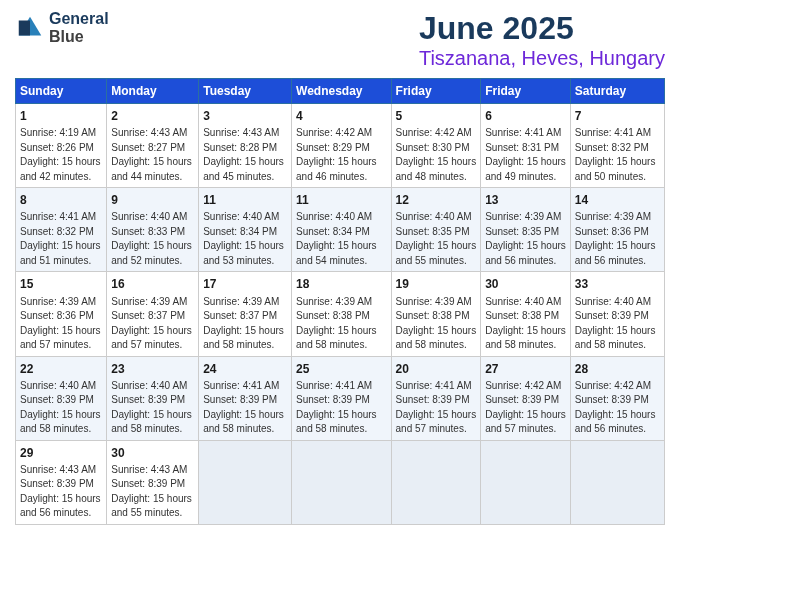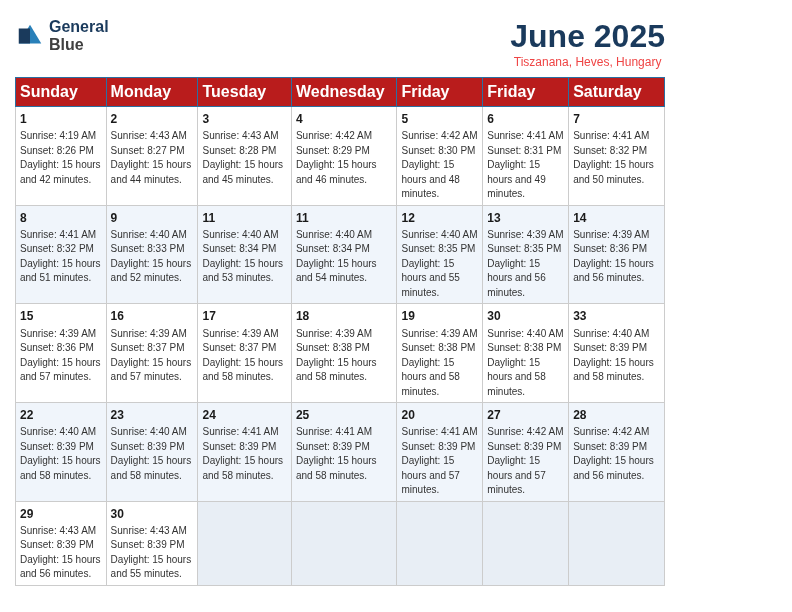--- a/index.html
+++ b/index.html
@@ -5,21 +5,21 @@
     * { box-sizing: border-box; margin: 0; padding: 0; }
     body {
       font-family: Arial, sans-serif;
       background: #fff;
       width: 792px;
       height: 612px;
       overflow: hidden;
     }
     .container {
       width: 680px;
-      padding: 18px 15px;
+      padding: 10px 15px;
     }
     .header {
       display: flex;
       justify-content: space-between;
       align-items: flex-start;
       margin-bottom: 8px;
     }
     .logo {
       display: flex;
       align-items: center;
@@ -33,42 +33,42 @@
       line-height: 1.1;
     }
     .logo-text span.general { color: #1a3a5c; }
     .logo-text span.blue { color: #404040; }
     .logo-icon {
       width: 30px;
       height: 30px;
       margin-right: 4px;
     }
     .title-block {
-      text-align: center;
+      text-align: left;
     }
     .month-title {
       font-size: 32px;
       color: #1a3a5c;
       font-weight: bold;
     }
     .location {
-      font-size: 12px;
-      color: #ef4444;
+      font-size: 20px;
+      color: #6d28d9;
     }
     .calendar {
       width: 100%;
       border-collapse: collapse;
       font-size: 10.5px;
     }
     .calendar thead th {
-      background-color: #b91c1c;
+      background-color: #1d4ed8;
       color: white;
       padding: 5px 4px;
       text-align: left;
-      font-size: 16px;
+      font-size: 12px;
       font-weight: bold;
       border: 1px solid #2a6fa1;
     }
     .calendar tbody td {
       border: 1px solid #ccc;
       padding: 4px 4px;
       vertical-align: top;
       width: 113px;
       min-height: 70px;
       background: #fff;

